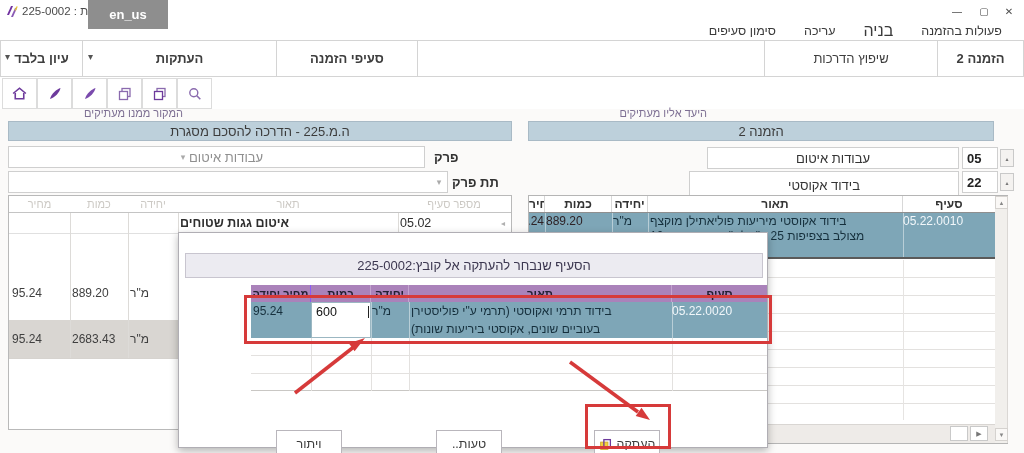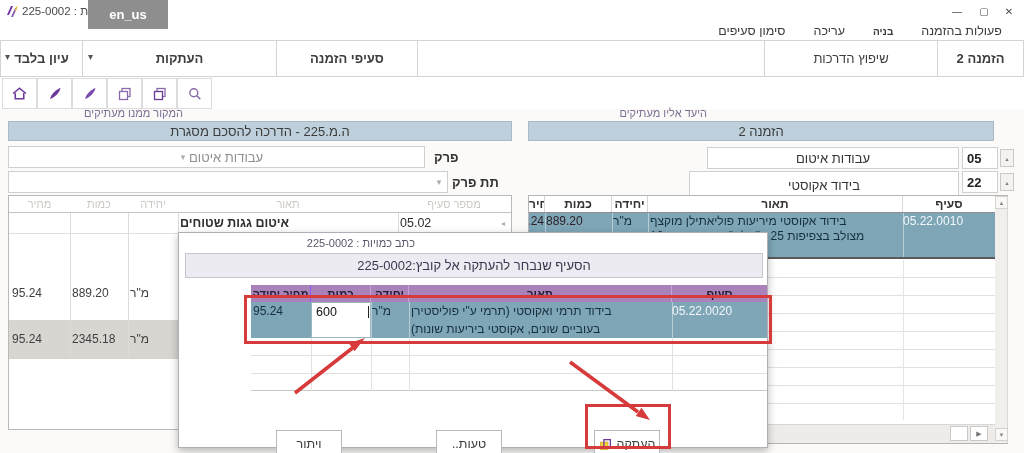--- a/index.html
+++ b/index.html
@@ -42,21 +42,21 @@
     </svg>
     <span class="cell r" style="left:22px;top:3px;width:68px;height:16px;font-size:11.5px;color:#4a4a4a;direction:rtl;">מויות : 225-0002</span>
     <div class="cell c" style="left:88px;top:0;width:80px;height:29px;background:#8e8e8e;color:#fff;font-weight:bold;font-size:13px;z-index:6;">en_us</div>
     <span class="cell c" style="left:948px;top:3px;width:18px;height:16px;font-size:10px;color:#4c4c4c;">—</span>
     <span class="cell c" style="left:975px;top:3px;width:18px;height:16px;font-size:10px;color:#4c4c4c;">▢</span>
     <span class="cell c" style="left:1000px;top:3px;width:18px;height:16px;font-size:10px;color:#4c4c4c;">✕</span>
   </div>
 
   <div class="abs" style="right:22px;top:22px;height:18px;display:flex;gap:28px;direction:rtl;align-items:center;">
     <span class="abs" style="position:static;font-size:12.5px;color:#3a3a3a;">פעולות בהזמנה</span>
-    <span style="font-size:10px;color:#3a3a3a;font-weight:bold;">בניה</span>
+    <span style="font-size:16px;color:#3a3a3a;">בניה</span>
     <span style="font-size:12.5px;color:#3a3a3a;">עריכה</span>
     <span style="font-size:12.5px;color:#3a3a3a;">סימון סעיפים</span>
   </div>
 
   <div class="tabbox" style="left:937px;width:87px;font-weight:bold;">
     <span>הזמנה 2</span>
   </div>
   <div class="tabbox" style="left:764px;width:174px;">
     <span>שיפוץ הדרכות</span>
   </div>
@@ -207,31 +207,30 @@
   <span class="cell r" style="left:400px;top:214px;width:96px;height:18px;font-size:12.5px;color:#2e2e2e;">05.02</span>
   <span class="cell r" style="left:180px;top:214px;width:213px;height:18px;font-size:12.5px;font-weight:bold;color:#2e2e2e;">איטום גגות שטוחים</span>
   <div class="hline" style="left:9px;top:233px;width:502px;background:#e0e0e0;"></div>
 
   <div class="abs" style="left:9px;top:234px;width:501px;height:86px;background:#fff;"></div>
   <span class="cell r" style="left:12px;top:285px;width:52px;height:15px;font-size:12px;color:#3f3f3f;">95.24</span>
   <span class="cell r" style="left:72px;top:285px;width:50px;height:15px;font-size:12px;color:#3f3f3f;">889.20</span>
   <span class="cell r" style="left:130px;top:285px;width:42px;height:15px;font-size:12px;color:#3f3f3f;">מ"ר</span>
   <div class="abs" style="left:9px;top:320px;width:501px;height:38px;background:#d9d6d2;"></div>
   <span class="cell r" style="left:12px;top:331px;width:52px;height:15px;font-size:12px;color:#3f3f3f;">95.24</span>
-  <span class="cell r" style="left:72px;top:331px;width:50px;height:15px;font-size:12px;color:#3f3f3f;">2345.18</span>
+  <span class="cell r" style="left:72px;top:331px;width:50px;height:15px;font-size:12px;color:#3f3f3f;">2683.43</span>
   <span class="cell r" style="left:130px;top:331px;width:42px;height:15px;font-size:12px;color:#3f3f3f;">מ"ר</span>
 
   <div class="vline" style="left:70px;top:213px;height:145px;background:#dddbd8;"></div>
   <div class="vline" style="left:128px;top:213px;height:145px;background:#dddbd8;"></div>
   <div class="vline" style="left:178px;top:213px;height:145px;background:#dddbd8;"></div>
   <div class="vline" style="left:398px;top:213px;height:20px;background:#dddbd8;"></div>
   <div class="hline" style="left:9px;top:358px;width:501px;background:#d6d3cf;"></div>
 
   <div class="abs" style="left:178px;top:232px;width:590px;height:216px;background:#fff;border:1px solid #b0aeb4;box-shadow:0 3px 8px rgba(0,0,0,.28);z-index:10;">
-    <span class="cell l" style="left:16px;top:2px;width:220px;height:15px;font-size:11px;color:#5c566b;direction:rtl;">כתב כמויות : 225-0002</span>
     <div class="cell c" style="left:6px;top:20px;width:578px;height:25px;background:#ecebf1;border:1px solid #c8c5cf;font-size:13px;color:#3c3750;">
       <span>הסעיף שנבחר להעתקה אל קובץ:225-0002</span>
     </div>
 
     <div class="abs" style="left:72px;top:52px;width:516px;height:17px;background:#aa82ba;"></div>
     <span class="cell c" style="left:493px;top:52px;width:95px;height:17px;font-size:11.5px;font-weight:bold;color:#232033;">סעיף</span>
     <span class="cell c" style="left:230px;top:52px;width:263px;height:17px;font-size:11.5px;font-weight:bold;color:#232033;border-right:1px solid #c3a3cf;">תאור</span>
     <span class="cell c" style="left:192px;top:52px;width:38px;height:17px;font-size:11.5px;font-weight:bold;color:#232033;border-right:1px solid #c3a3cf;">יחידה</span>
     <span class="cell c" style="left:132px;top:52px;width:60px;height:17px;font-size:11.5px;font-weight:bold;color:#232033;border-right:1px solid #c3a3cf;">כמות</span>
     <span class="cell c" style="left:72px;top:52px;width:60px;height:17px;font-size:11px;font-weight:bold;color:#232033;border-right:1px solid #8b5cf6;">מחיר יחידה</span>

